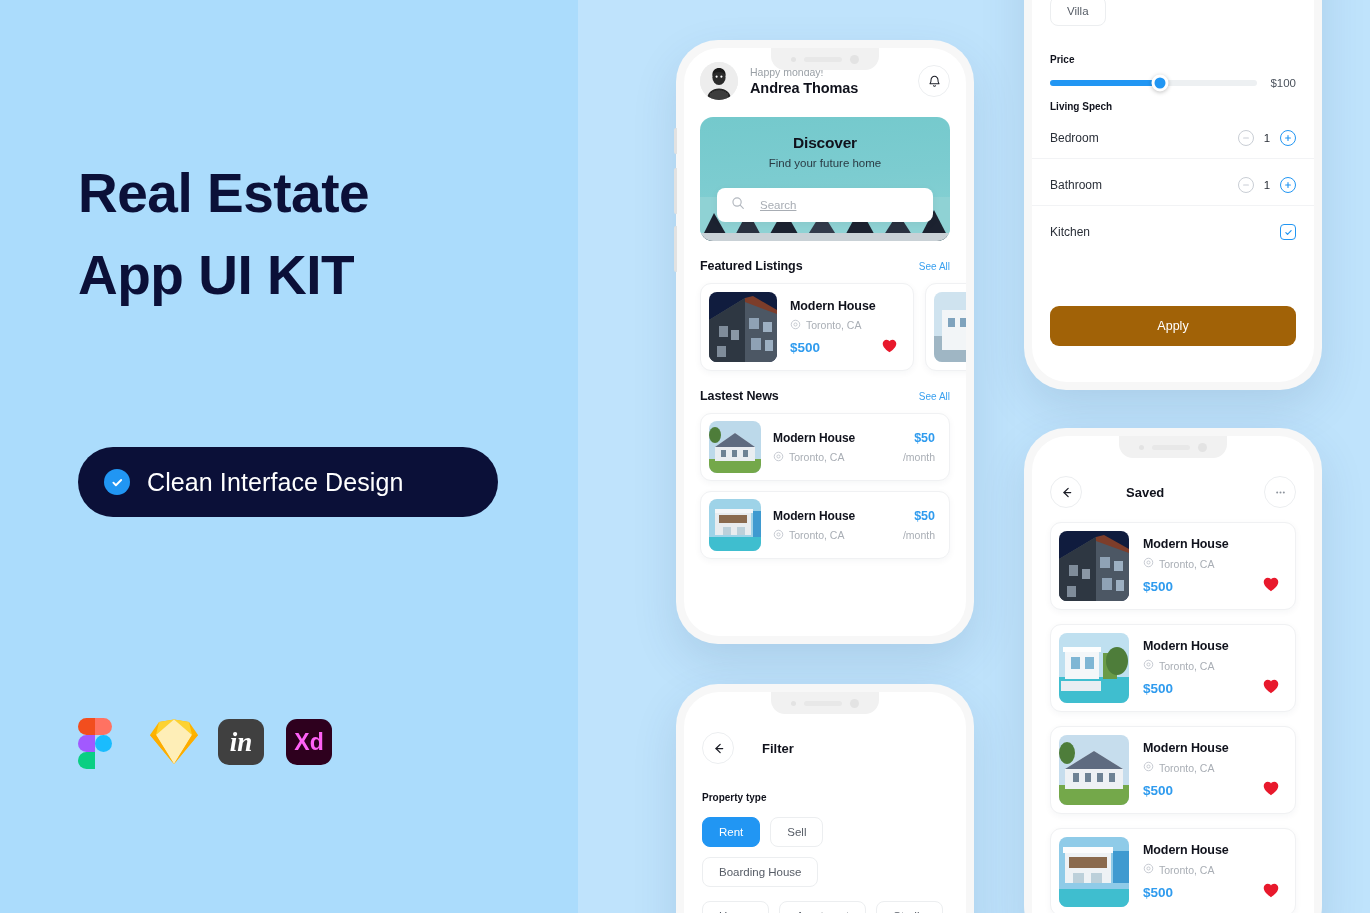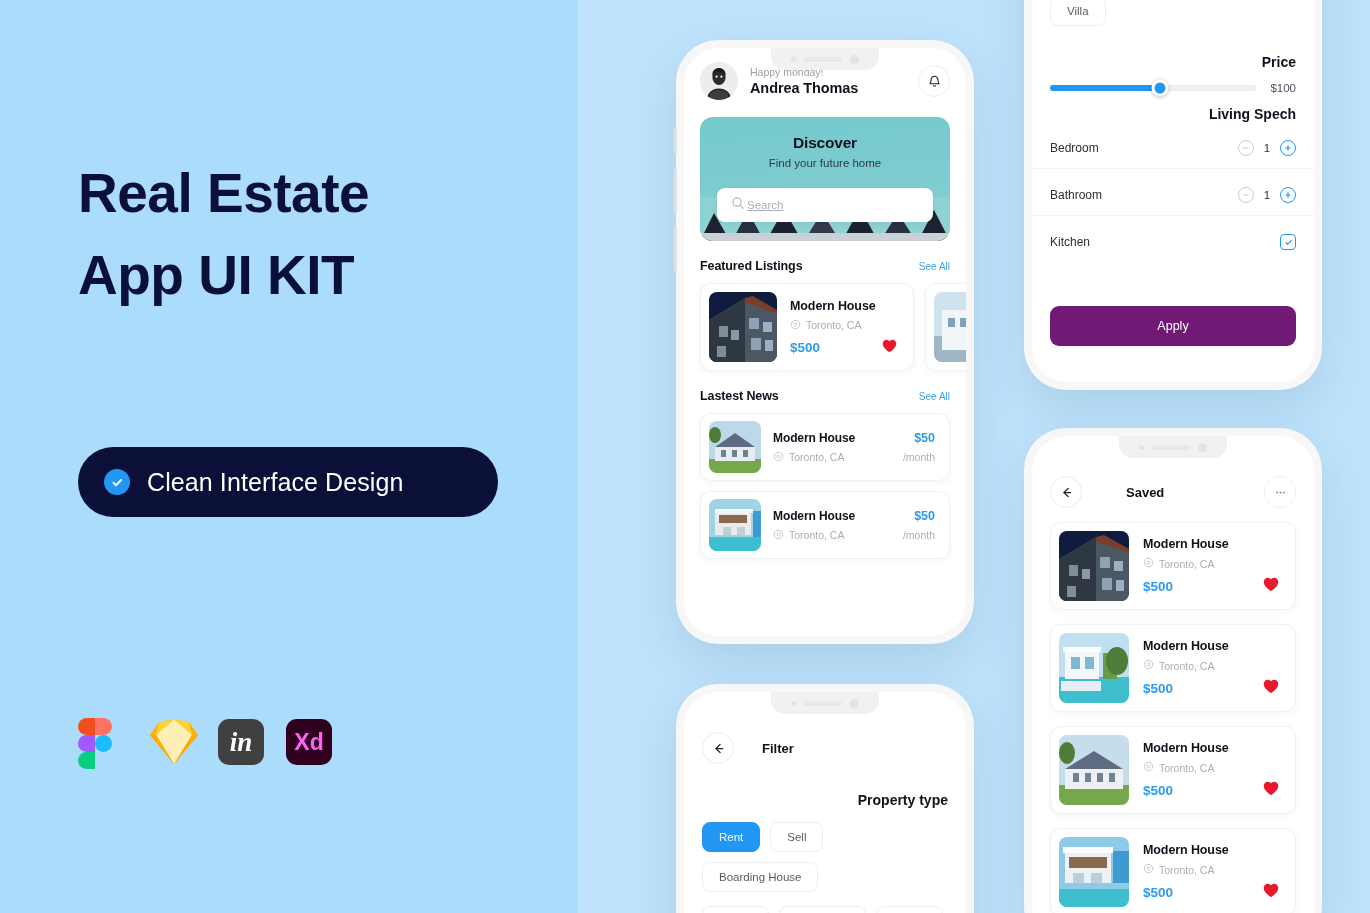--- a/index.html
+++ b/index.html
@@ -124,21 +124,21 @@
   .disc-sub {
     position: relative; text-align: center; margin-top: 5px;
     font-size: 11.5px; color: #2a3b44;
   }
   .search-box {
     position: absolute; left: 17px; right: 17px; bottom: 19px; height: 34px;
     background: #fff; border-radius: 8px;
     display: flex; align-items: center; padding-left: 14px;
     box-shadow: 0 2px 8px rgba(0,0,0,0.05);
   }
-  .search-ph { font-size: 11.5px; color: #a8adb4; margin-left: 2px; text-decoration: underline; }
+  .search-ph { font-size: 11.5px; color: #a8adb4; margin-left: 15px; text-decoration: underline; }
 
   .sec-head {
     display: flex; align-items: baseline; justify-content: space-between;
     padding: 0 16px; margin-top: 18px;
   }
   .sec-title { font-size: 12.5px; font-weight: 700; color: #10121c; letter-spacing: -0.1px; }
   .sec-link { font-size: 10px; color: #3aa0ef; }
 
   .feat-row { display: flex; gap: 11px; padding: 0 0 0 16px; margin-top: 10px; }
   .feat-card {
@@ -168,21 +168,21 @@
   .n-per { font-size: 10.5px; color: #a9aeb5; margin-top: 6px; }
 
   
   .f-hdr { display: flex; align-items: center; padding: 40px 18px 0 18px; gap: 8px; }
   .circ-btn {
     width: 32px; height: 32px; border-radius: 50%; border: 1px solid #eceef0;
     display: flex; align-items: center; justify-content: center; background: #fff;
     flex: 0 0 32px;
   }
   .f-hdr-title { margin-left: 20px; font-size: 13px; font-weight: 700; color: #10121c; }
-  .f-sec { padding: 0 18px; margin-top: 28px; font-size: 14px; font-weight: 700; color: #10121c; text-align: right; }
+  .f-sec { padding: 0 18px; margin-top: 28px; font-size: 10px; font-weight: 700; color: #10121c; }
   .chips { display: flex; flex-wrap: wrap; gap: 10px; padding: 0 18px; margin-top: 14px; }
   .chip {
     height: 30px; padding: 0 16px; border-radius: 8px;
     border: 1px solid #eceef0; background: #fff;
     display: flex; align-items: center; justify-content: center;
     font-size: 11.5px; color: #565c66;
   }
   .chip.active { background: #2196f3; border-color: #2196f3; color: #fff; }
 
   
@@ -205,21 +205,21 @@
     display: flex; align-items: center; justify-content: center;
   }
   .step-plus { border-color: #2196f3; }
   .spec-count { width: 26px; text-align: center; font-size: 11.5px; color: #2a2f38; }
   .check-sq {
     width: 16px; height: 16px; border-radius: 4px; border: 1.4px solid #2196f3;
     display: flex; align-items: center; justify-content: center;
   }
   .apply-btn {
     position: absolute; left: 18px; right: 18px; bottom: 36px; height: 40px;
-    background: #701a75; border-radius: 9px; color: #fff;
+    background: #a16207; border-radius: 9px; color: #fff;
     display: flex; align-items: center; justify-content: center;
     font-size: 12.5px; font-weight: 400;
   }
 
   
   .s-hdr { display: flex; align-items: center; padding: 40px 18px 0 18px; gap: 24px; }
   .s-title { flex: 1; margin-left: 20px; font-size: 13px; font-weight: 700; color: #10121c; }
   .saved-card {
     margin: 14px 18px 0 18px; height: 88px; background: #fff;
     border: 1px solid #f0f1f3; border-radius: 11px;

